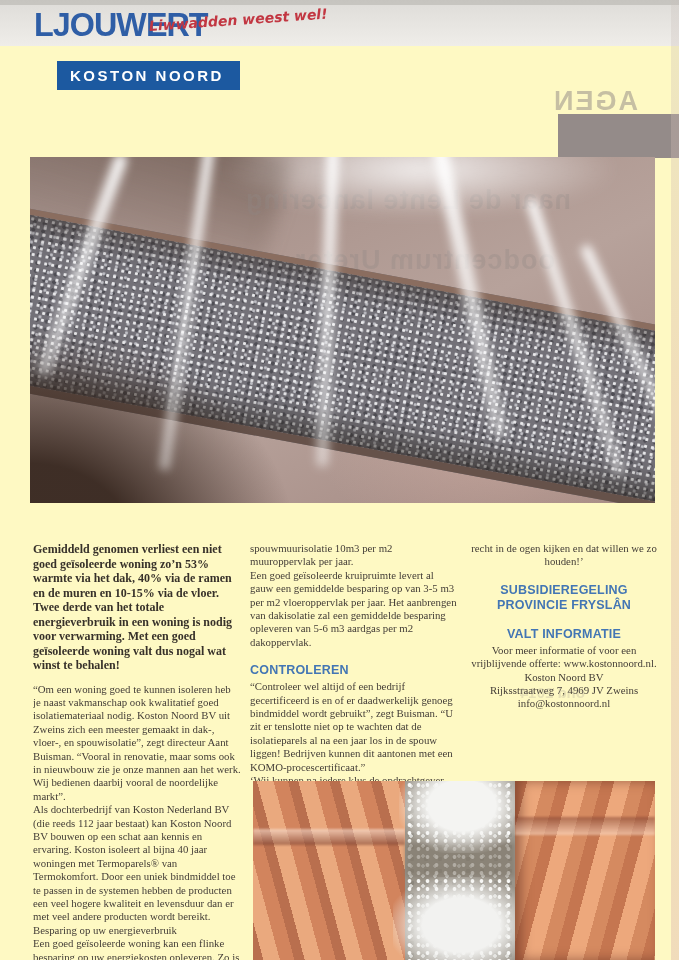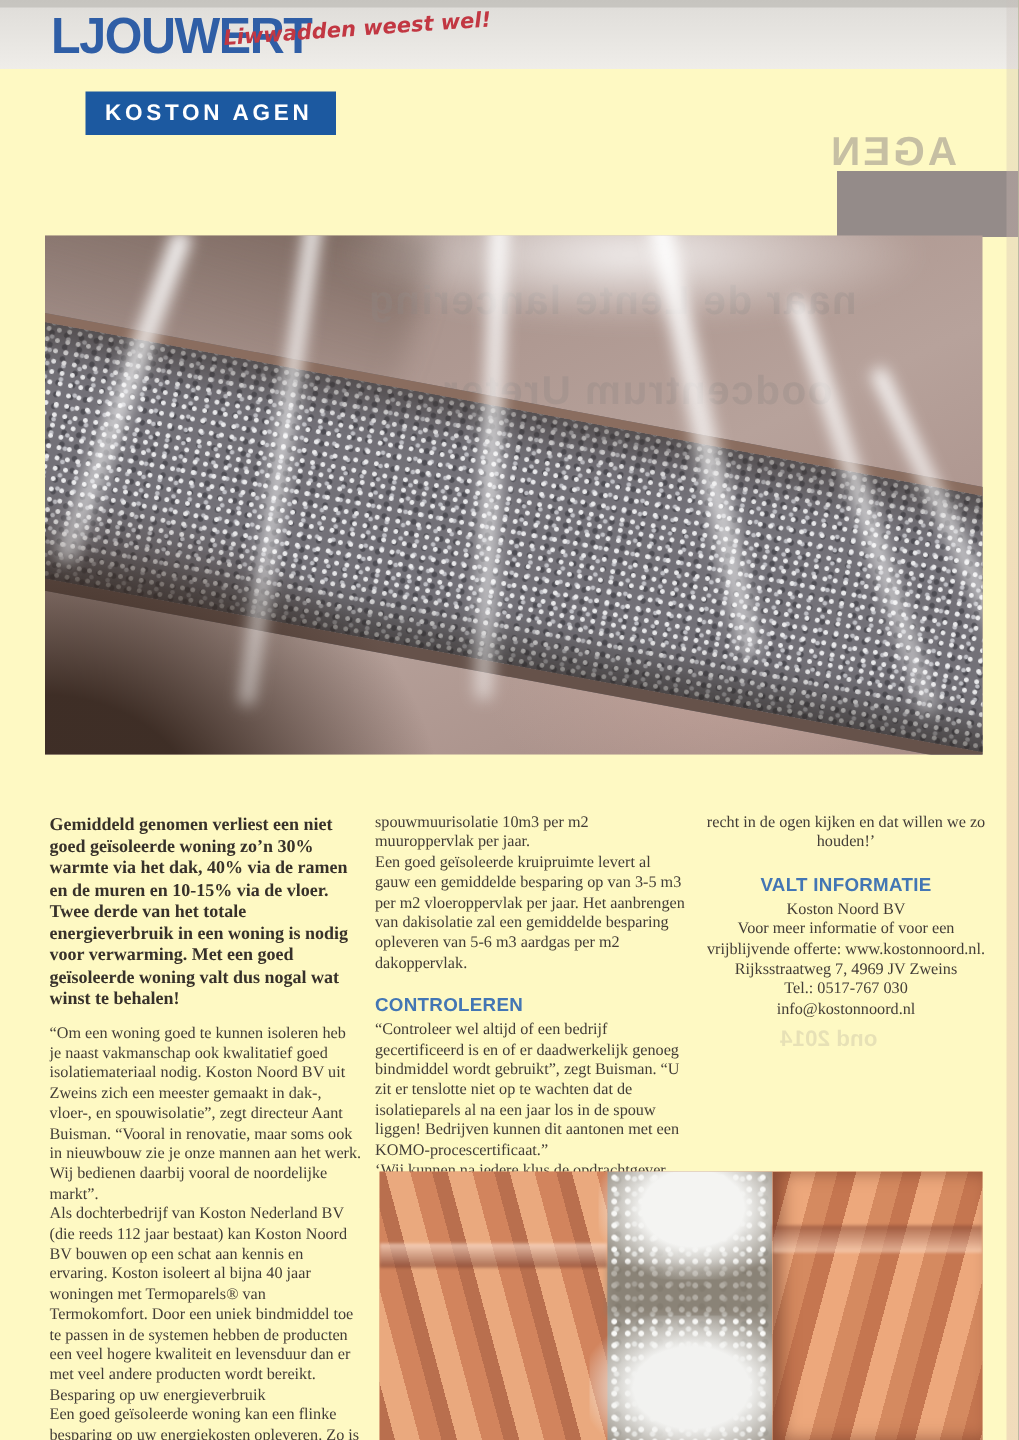--- a/index.html
+++ b/index.html
@@ -108,21 +108,21 @@
 </head>
 <body>
 
 <div class="page">
   <div class="header-strip"></div>
   <div class="scan-edge-top"></div>
 
   <div class="logo">LJOUWERT</div>
   <div class="tagline">Liwwadden weest wel!</div>
 
-  <div class="kicker">KOSTON AGEN</div>
+  <div class="kicker">KOSTON NOORD</div>
 
 
   <div class="ghost ghost-top">AGEN</div>
   <div class="bleed-block"></div>
 
   <div class="photo-main">
     <div class="photo-top-streak"></div>
     <div class="pink-glow"></div>
     <div class="ghost ghost-photo1">naar de Lente lancering</div>
     <div class="ghost ghost-photo2">oodcentrum Ureter</div>
@@ -132,42 +132,42 @@
     <div class="strand s1"></div>
     <div class="strand s2"></div>
     <div class="strand s3"></div>
     <div class="strand s4"></div>
     <div class="strand s5"></div>
     <div class="strand s6"></div>
   </div>
 
 
   <div class="col col-1">
-    <p class="intro">Gemiddeld genomen verliest een niet goed geïsoleerde woning zo’n 30% warmte via het dak, 40% via de ramen en de muren en 10-15% via de vloer. Twee derde van het totale energieverbruik in een woning is nodig voor verwarming. Met een goed geïsoleerde woning valt dus nogal wat winst te behalen!</p>
+    <p class="intro">Gemiddeld genomen verliest een niet goed geïsoleerde woning zo’n 53% warmte via het dak, 40% via de ramen en de muren en 10-15% via de vloer. Twee derde van het totale energieverbruik in een woning is nodig voor verwarming. Met een goed geïsoleerde woning valt dus nogal wat winst te behalen!</p>
     <p>“Om een woning goed te kunnen isoleren heb je naast vakmanschap ook kwalitatief goed isolatiemateriaal nodig. Koston Noord BV uit Zweins zich een meester gemaakt in dak-, vloer-, en spouwisolatie”, zegt directeur Aant Buisman. “Vooral in renovatie, maar soms ook in nieuwbouw zie je onze mannen aan het werk. Wij bedienen daarbij vooral de noordelijke markt”.</p>
     <p>Als dochterbedrijf van Koston Nederland BV (die reeds 112 jaar bestaat) kan Koston Noord BV bouwen op een schat aan kennis en ervaring. Koston isoleert al bijna 40 jaar woningen met Termoparels® van Termokomfort. Door een uniek bindmiddel toe te passen in de systemen hebben de producten een veel hogere kwaliteit en levensduur dan er met veel andere producten wordt bereikt.</p>
     <p class="run-in">Besparing op uw energieverbruik</p>
     <p>Een goed geïsoleerde woning kan een flinke besparing op uw energiekosten opleveren. Zo is de gemiddelde besparing bij</p>
   </div>
 
   <div class="col col-2">
     <p>spouwmuurisolatie 10m3 per m2 muuroppervlak per jaar.</p>
     <p>Een goed geïsoleerde kruipruimte levert al gauw een gemiddelde besparing op van 3-5 m3 per m2 vloeroppervlak per jaar. Het aanbrengen van dakisolatie zal een gemiddelde besparing opleveren van 5-6 m3 aardgas per m2 dakoppervlak.</p>
     <p class="subhead gap-before">CONTROLEREN</p>
     <p>“Controleer wel altijd of een bedrijf gecertificeerd is en of er daadwerkelijk genoeg bindmiddel wordt gebruikt”, zegt Buisman. “U zit er tenslotte niet op te wachten dat de isolatieparels al na een jaar los in de spouw liggen! Bedrijven kunnen dit aantonen met een KOMO-procescertificaat.”</p>
     <p>‘Wij kunnen na iedere klus de opdrachtgever</p>
   </div>
 
   <div class="col col-3">
     <p>recht in de ogen kijken en dat willen we zo houden!’</p>
+    <p class="subhead gap-before">SUBSIDIEREGELING PROVINCIE FRYSLÂN</p>
     <p class="subhead gap-before">VALT INFORMATIE</p>
+    <p>Voor meer informatie of voor een vrijblijvende offerte: www.kostonnoord.nl.</p>
     <p>Koston Noord BV</p>
-    <p>Voor meer informatie of voor een vrijblijvende offerte: www.kostonnoord.nl.</p>
     <p>Rijksstraatweg 7, 4969 JV Zweins</p>
-    <p>Tel.: 0517-767 030</p>
     <p>info@kostonnoord.nl</p>
   </div>
 
   <div class="ghost ghost-bottom">ond 2014</div>
 
   <div class="photo-bottom">
     <div class="tiles-left"></div>
     <div class="ridge-left"></div>
     <div class="foam-channel"></div>
     <div class="mortar-mid"></div>

